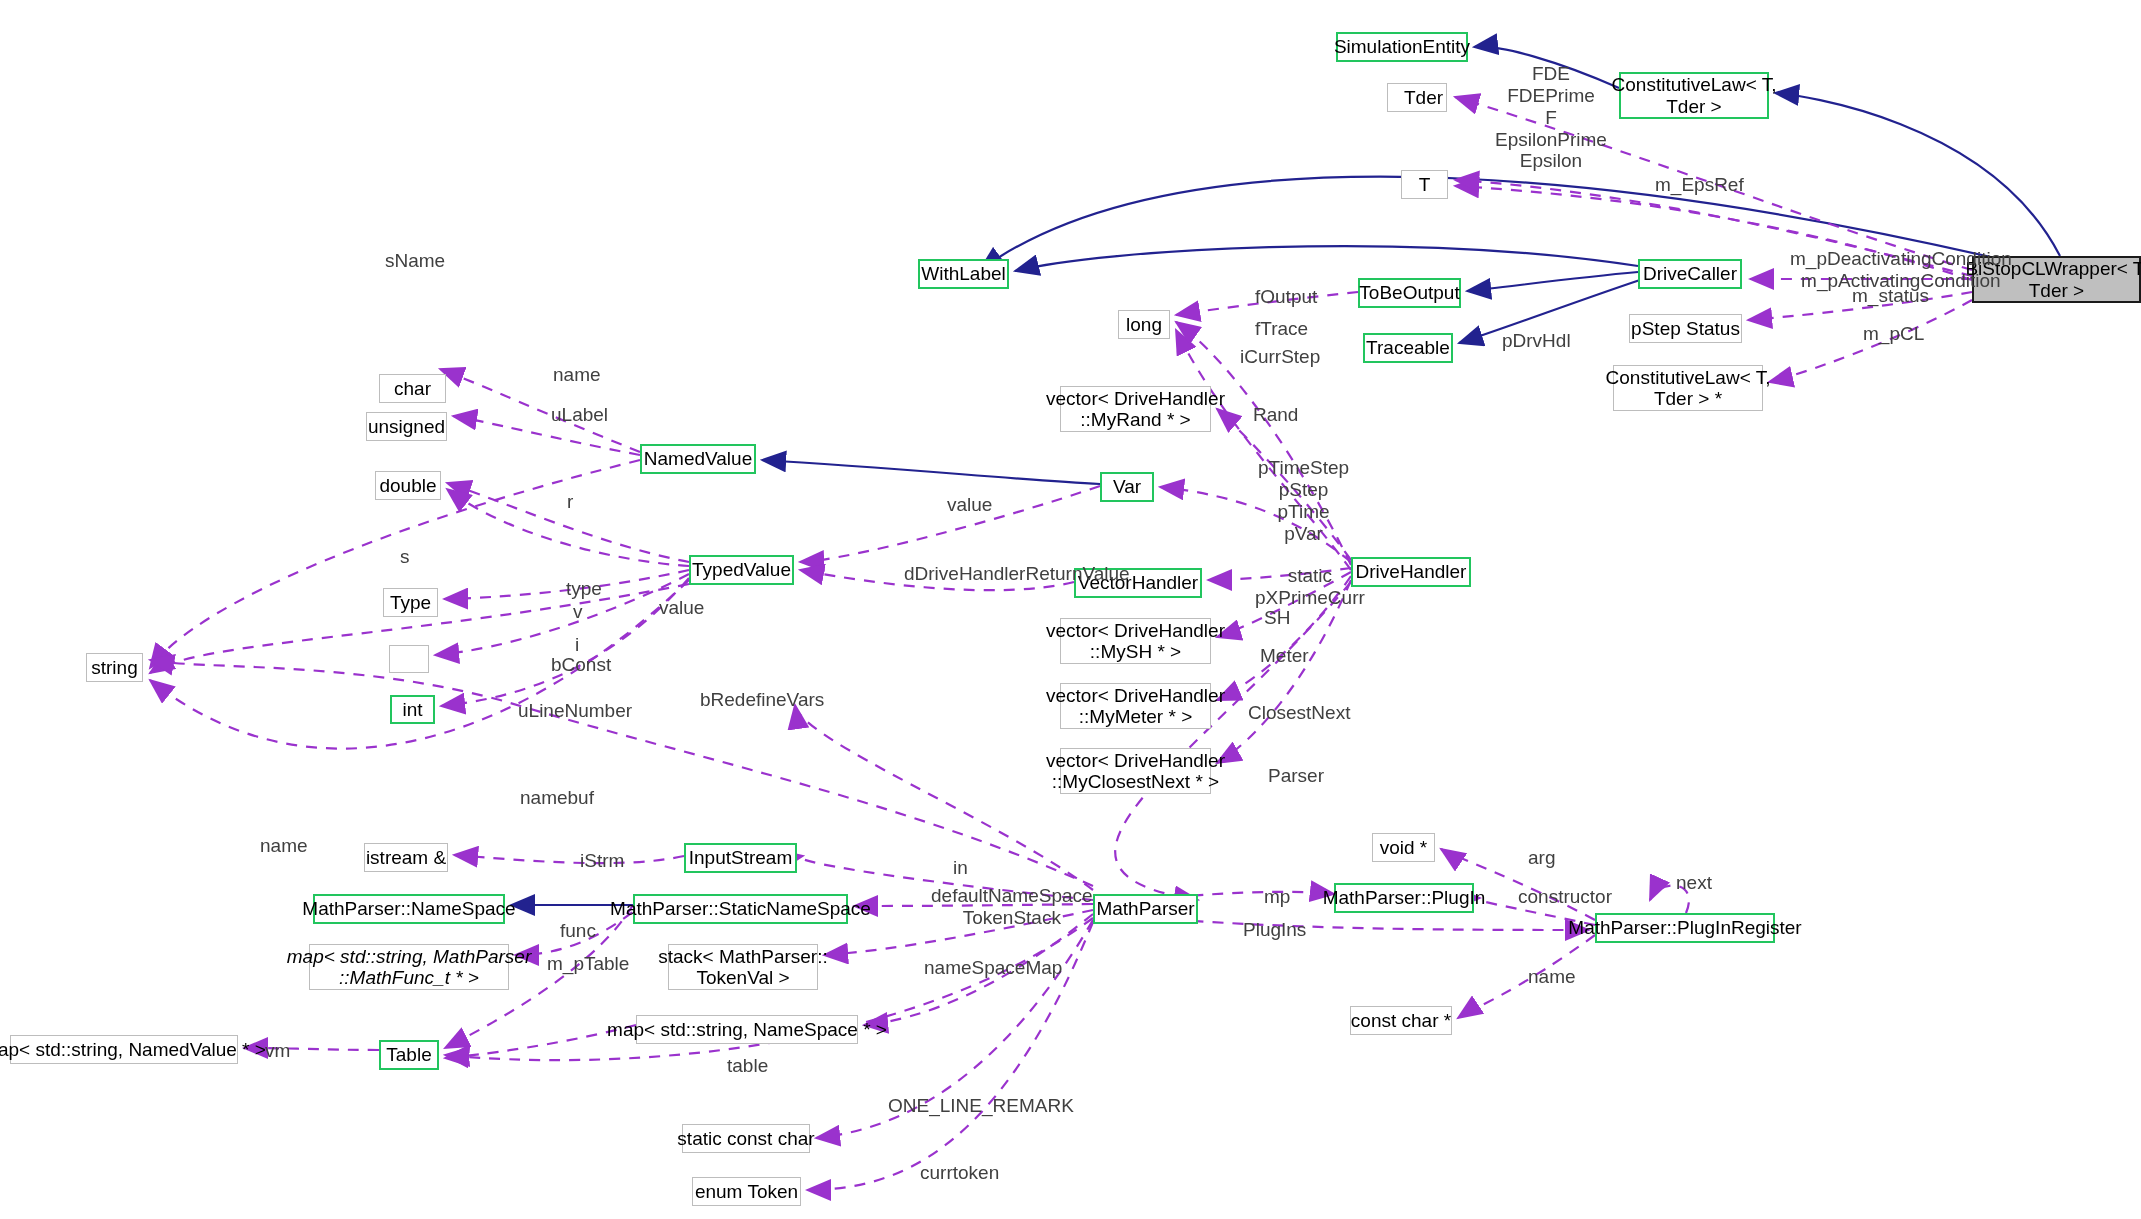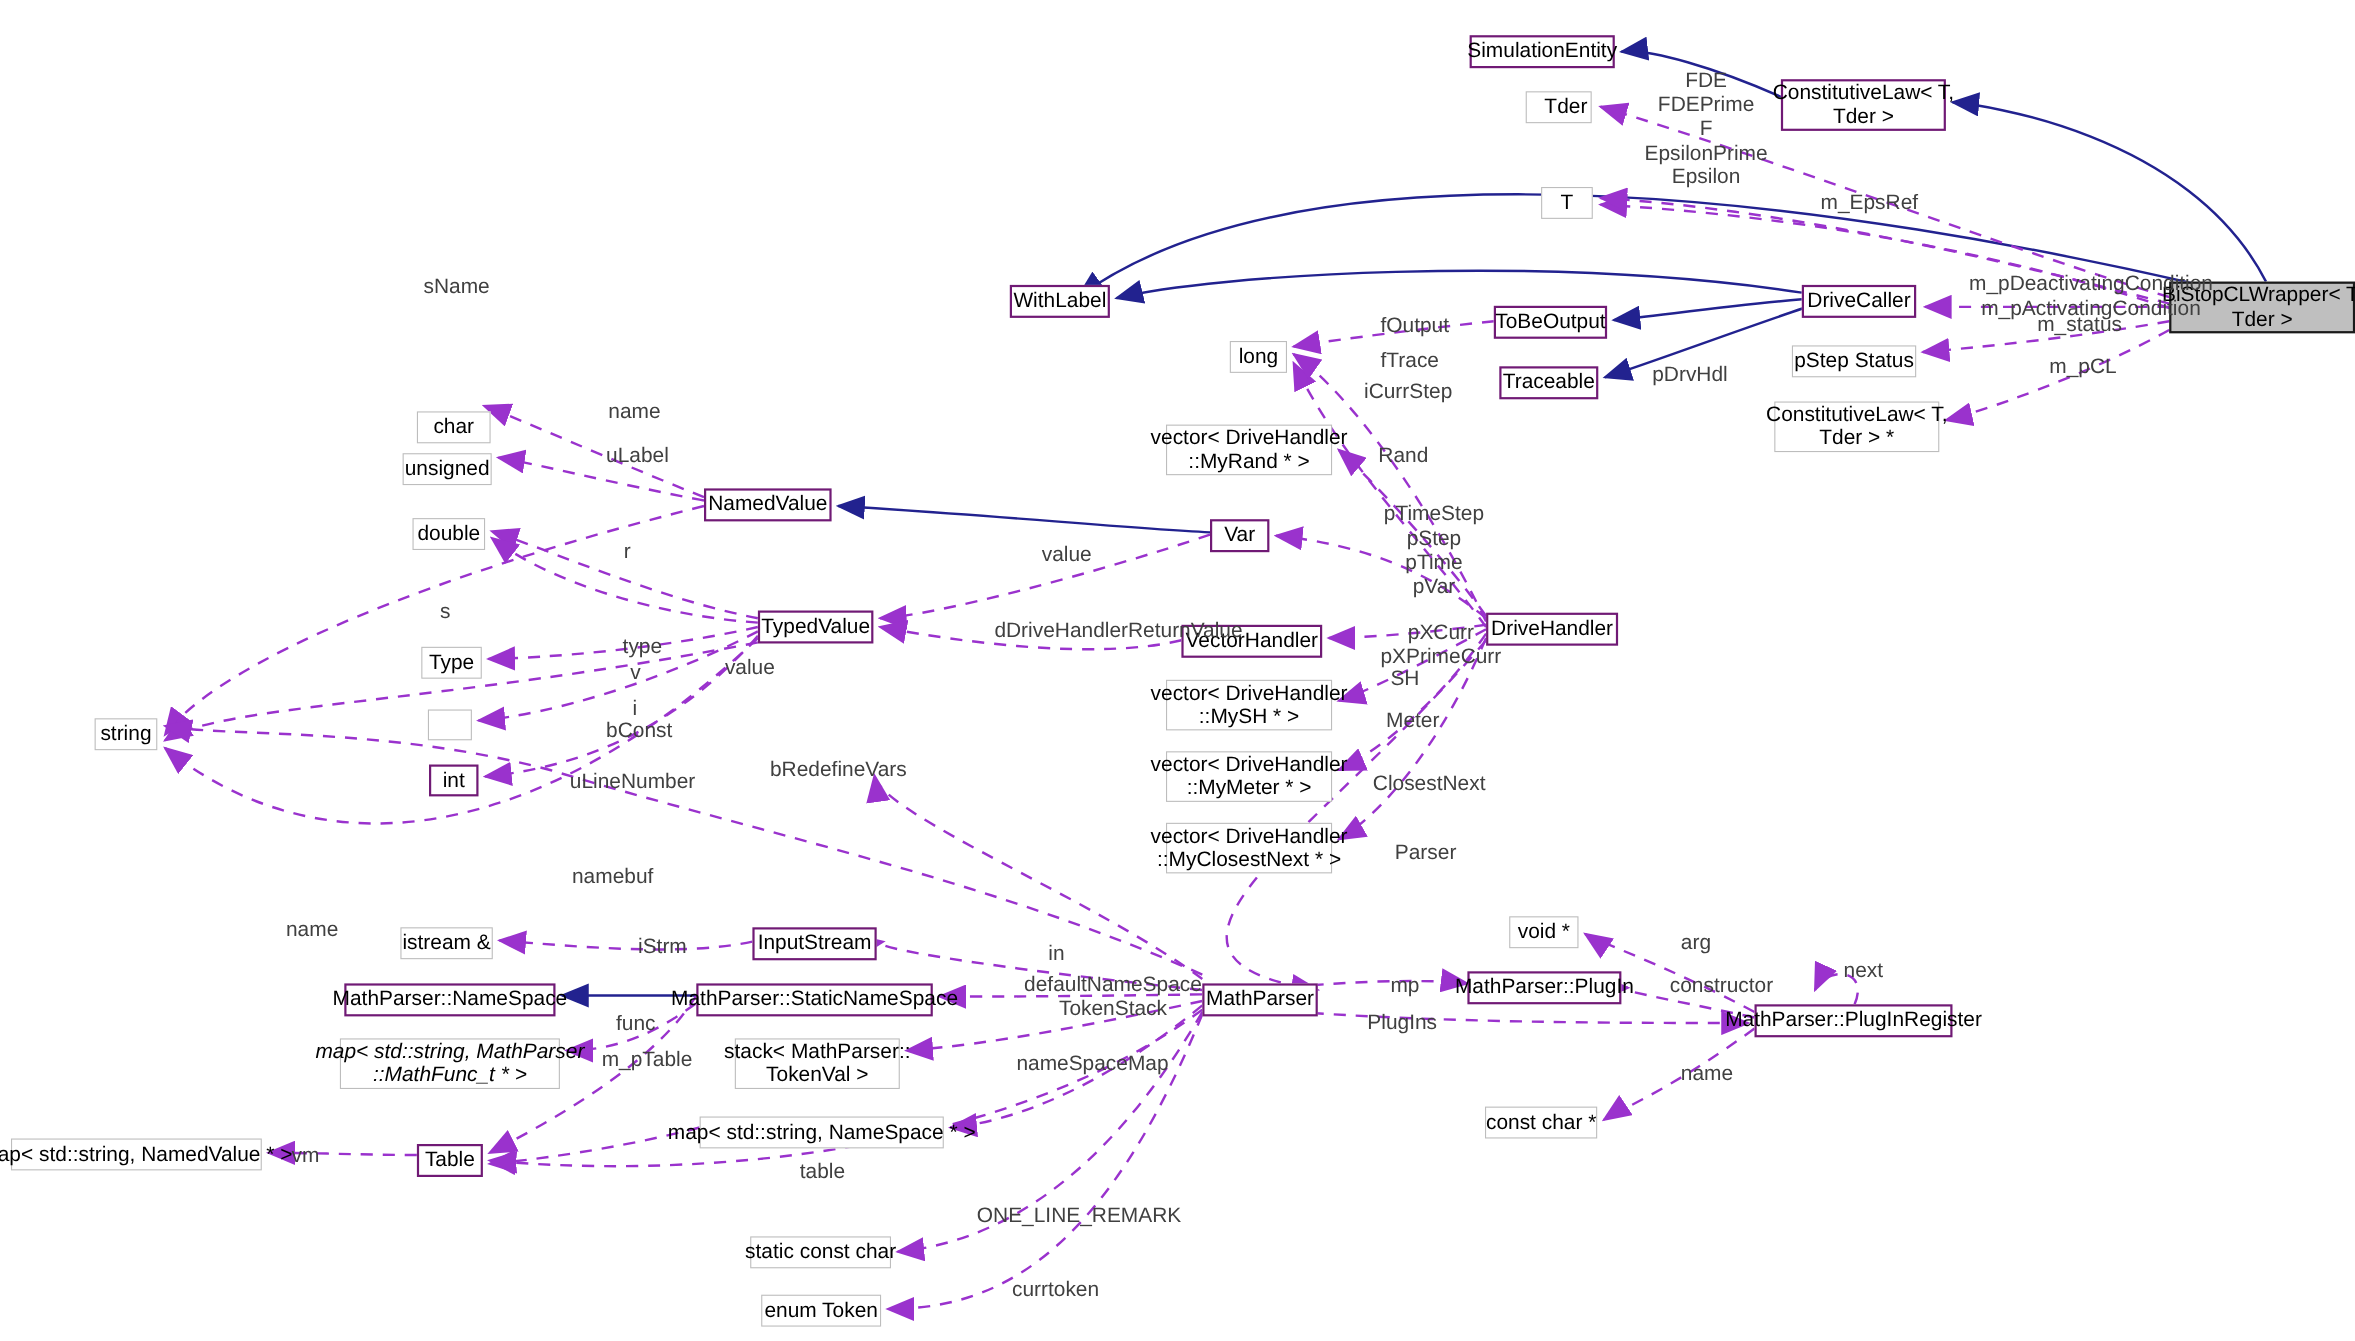--- a/index.html
+++ b/index.html
@@ -2,21 +2,21 @@
 <html><head>
 <meta charset="utf-8">
 <title>BiStopCLWrapper Collaboration Diagram</title>
 <style>
   html,body{margin:0;padding:0;background:#ffffff;}
   #canvas{position:relative;width:2141px;height:1219px;background:#ffffff;
     font-family:"Liberation Sans","DejaVu Sans",sans-serif;overflow:hidden;}
   .node{position:absolute;box-sizing:border-box;display:flex;align-items:center;
     justify-content:center;text-align:center;background:#ffffff;
     font-size:19px;color:#000000;line-height:1.13;padding:1px 5px;white-space:pre;}
-  .node.solid{border:2px solid #701a75;}
+  .node.solid{border:2px solid #22c55e;}
   .node.faint{border:1px solid #bdbdbd;}
   .node.filled{border:2px solid #1a1a1a;background:#bfbfbf;}
   .edgelabel{position:absolute;font-size:19px;color:#404040;white-space:pre;
     line-height:1.15;text-align:center;}
   svg.wires{position:absolute;left:0;top:0;width:2141px;height:1219px;
     pointer-events:none;}
 </style>
 </head>
 <body>
 
@@ -172,21 +172,21 @@
       <div class="edgelabel" style="left: 575px; top: 634px;">i</div>
       <div class="edgelabel" style="left: 551px; top: 654px;">bConst</div>
       <div class="edgelabel" style="left: 518px; top: 700px;">uLineNumber</div>
       <div class="edgelabel" style="left: 947px; top: 494px;">value</div>
       <div class="edgelabel" style="left: 659px; top: 597px;">value</div>
       <div class="edgelabel" style="left: 864px; top: 563px; margin-left: 40px;">dDriveHandlerReturnValue</div>
       <div class="edgelabel" style="left: 1258px; top: 457px;">pTimeStep
 pStep
 pTime
 pVar</div>
-      <div class="edgelabel" style="left: 1255px; top: 565px;">pXCurr
+      <div class="edgelabel" style="left: 1255px; top: 565px;">static
 pXPrimeCurr</div>
       <div class="edgelabel" style="left: 1264px; top: 607px;">SH</div>
       <div class="edgelabel" style="left: 1260px; top: 645px;">Meter</div>
       <div class="edgelabel" style="left: 1248px; top: 702px;">ClosestNext</div>
       <div class="edgelabel" style="left: 1268px; top: 765px;">Parser</div>
       <div class="edgelabel" style="left: 700px; top: 689px;">bRedefineVars</div>
       <div class="edgelabel" style="left: 520px; top: 787px;">namebuf</div>
       <div class="edgelabel" style="left: 260px; top: 835px;">name</div>
       <div class="edgelabel" style="left: 580px; top: 850px;">iStrm</div>
       <div class="edgelabel" style="left: 953px; top: 857px;">in</div>

